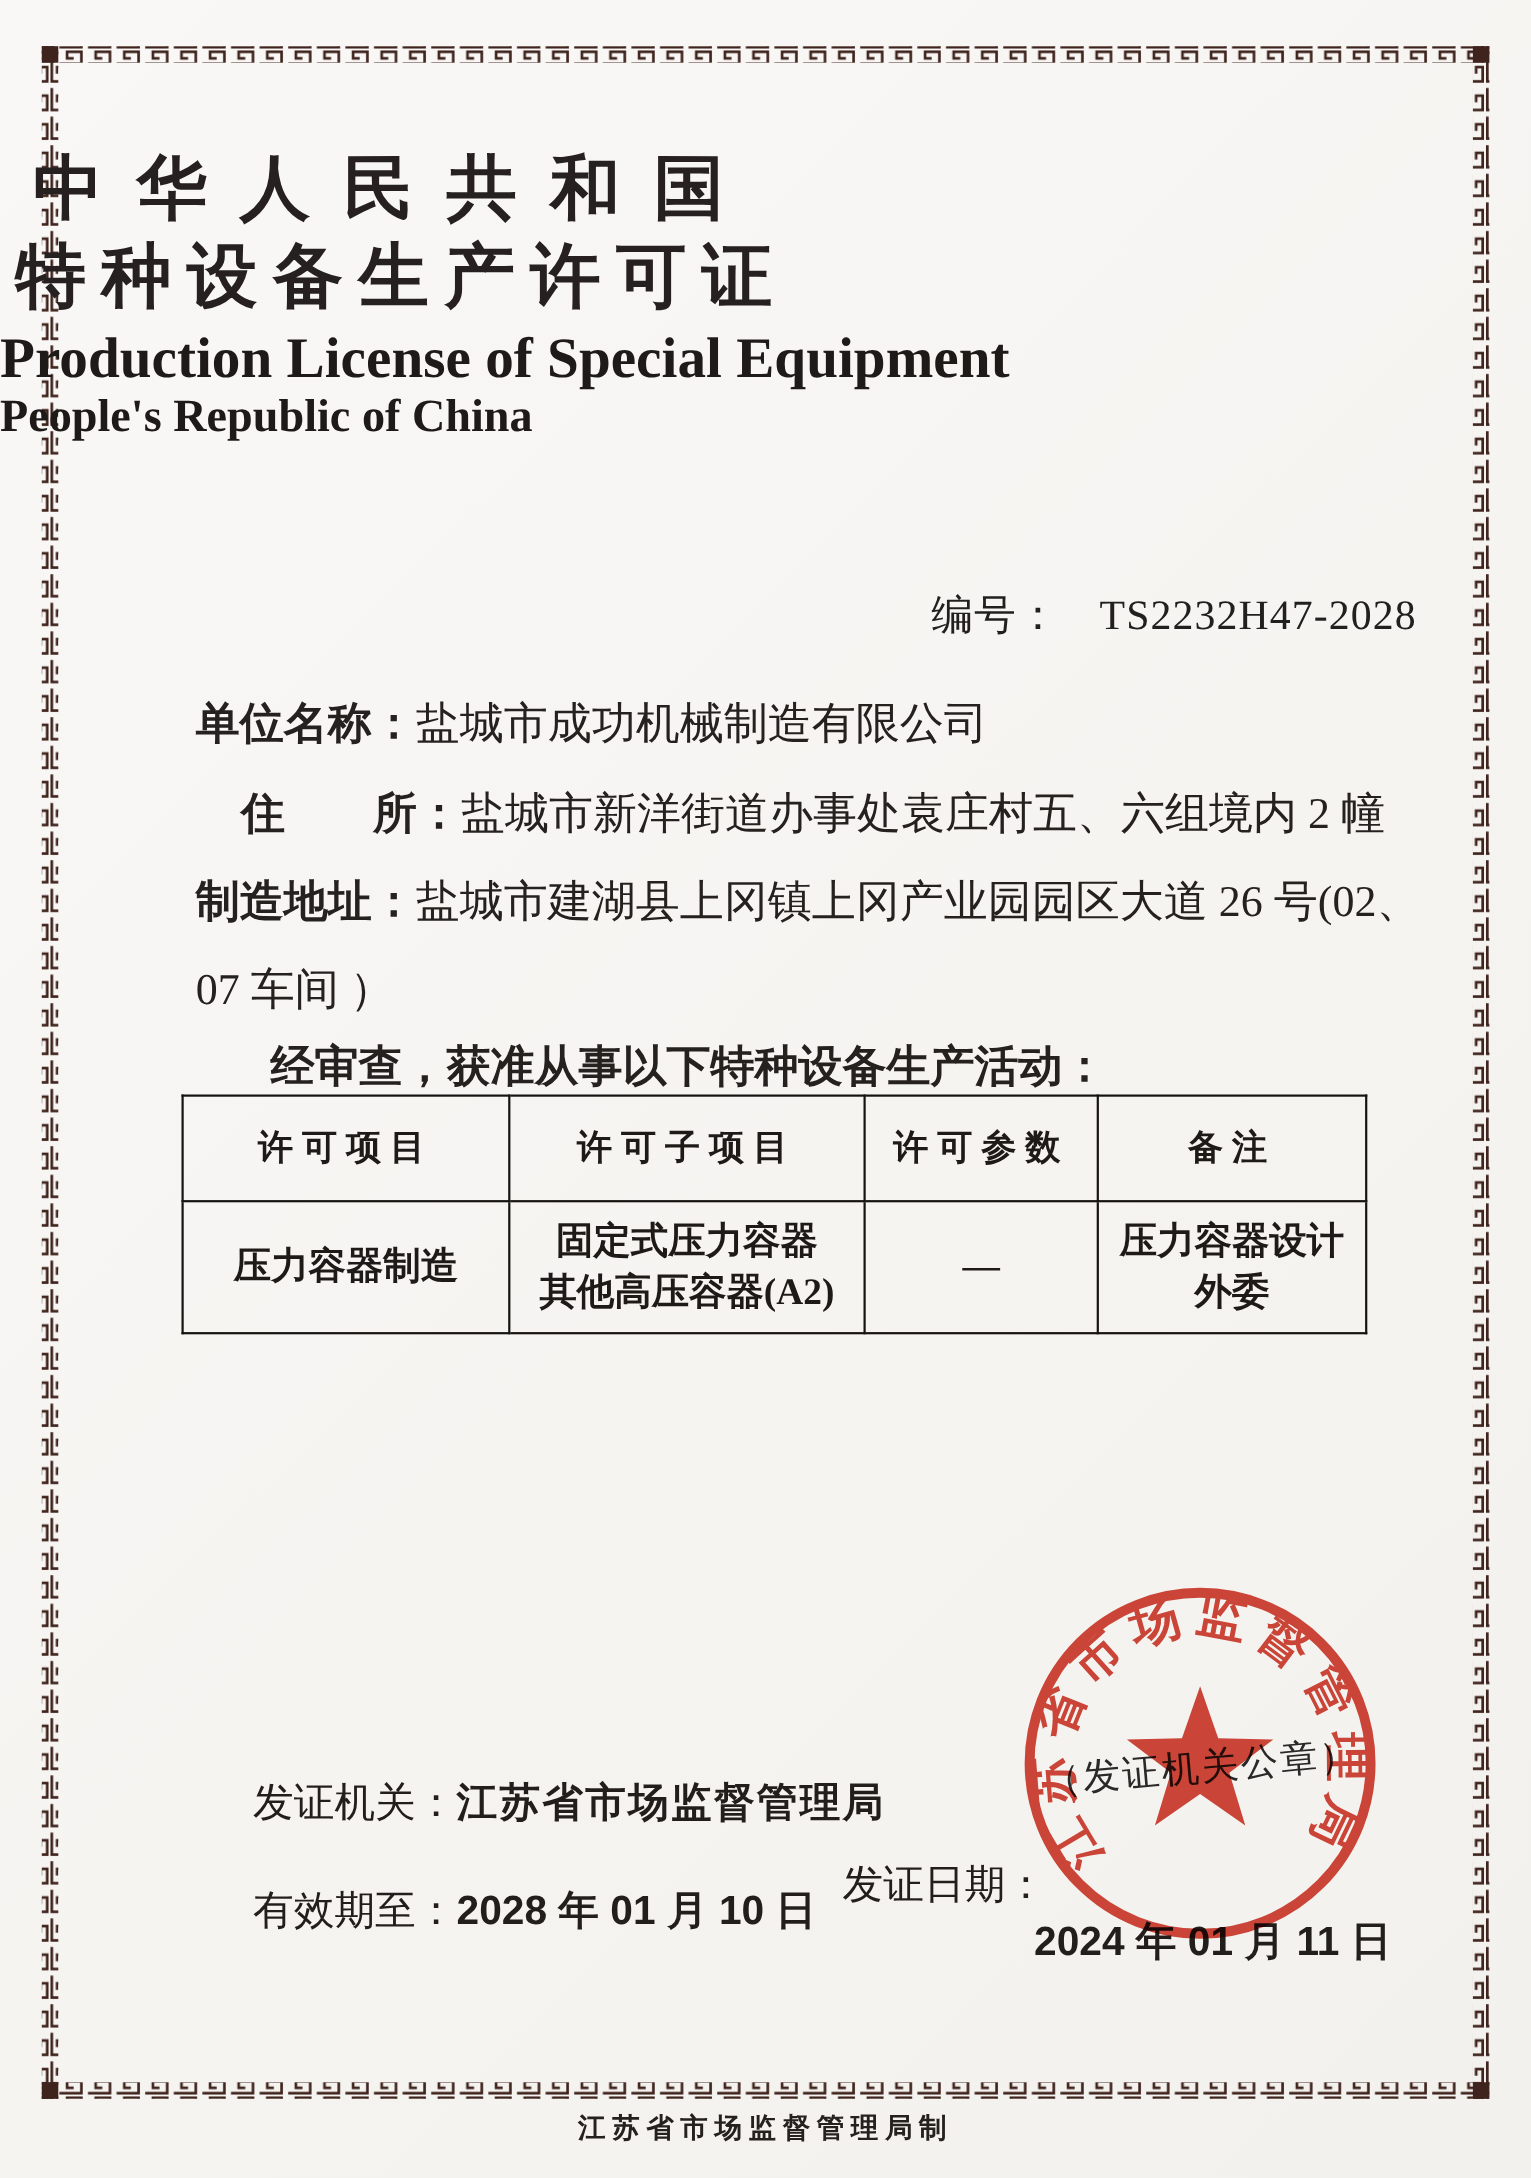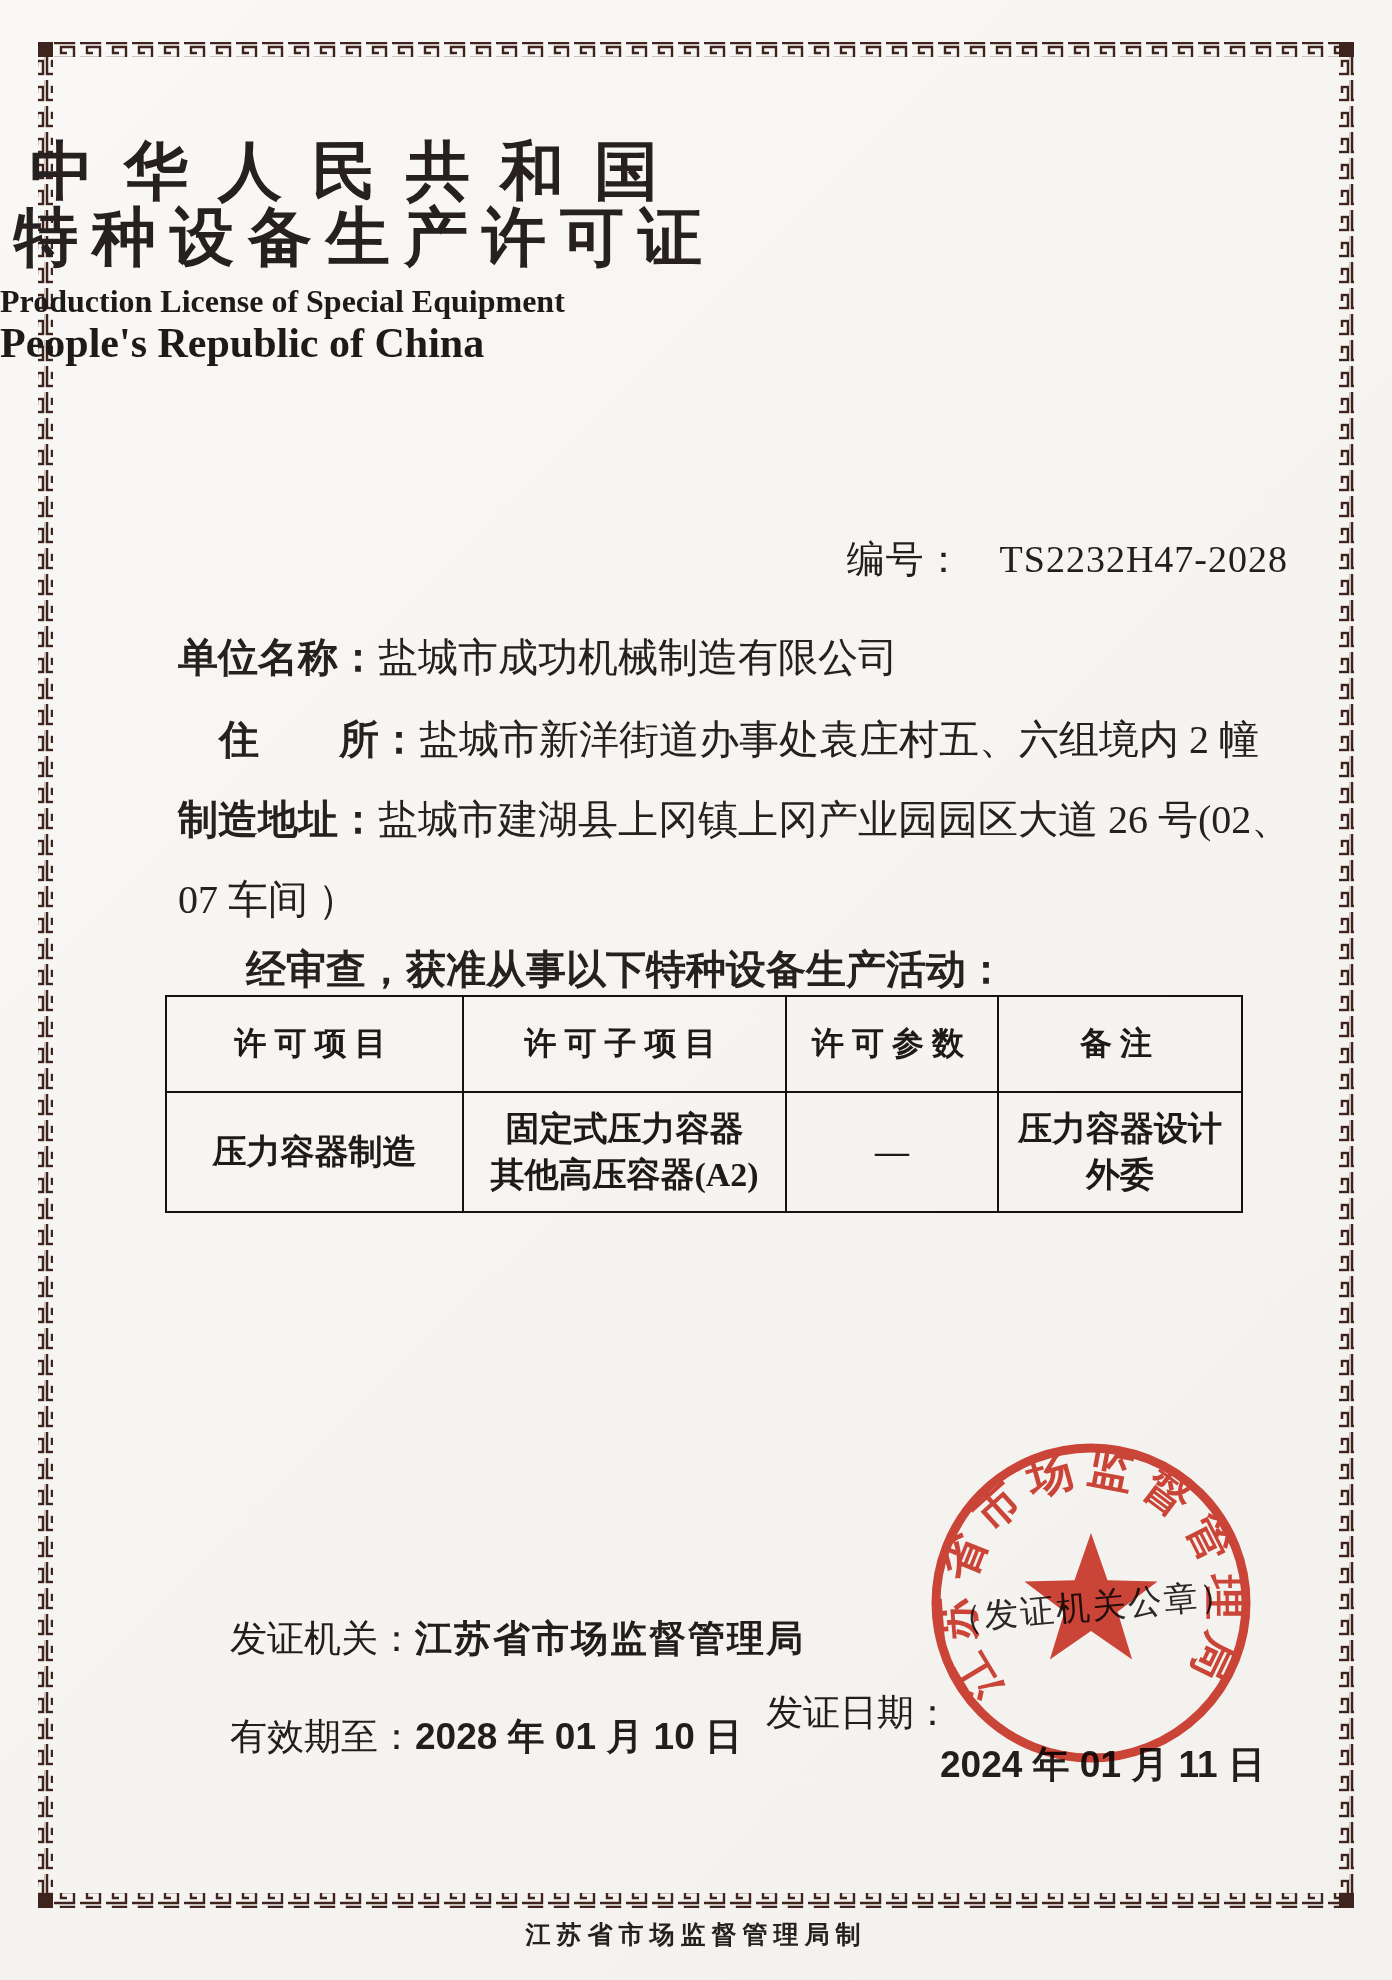--- a/index.html
+++ b/index.html
@@ -15,24 +15,24 @@
   .frame-svg{position:absolute;left:0;top:0;}
 
   
   .title-block{position:absolute;left:0;right:0;top:140px;text-align:left;}
   .title-cn1{
     font-size:64px;font-weight:700;letter-spacing:30px;padding-left:30px;
     line-height:1.0;color:#262120;
   }
   .title-cn2{
     font-size:64px;font-weight:700;letter-spacing:14px;padding-left:14px;
-    line-height:1.0;margin-top:2px;color:#262120;
+    line-height:1.0;margin-top:16px;color:#262120;
   }
   .title-en{
-    font-size:32px;font-weight:700;line-height:1.12;margin-top:14px;color:#1d1a18;
+    font-size:52px;font-weight:700;line-height:1.12;margin-top:14px;color:#1d1a18;
     font-family:"Liberation Serif", serif;
   }
   .title-en2{font-size:42px;font-weight:700;line-height:1.1;color:#1d1a18;}
 
   
   .license-no{
     position:absolute;top:534px;right:104px;
     font-size:38px;letter-spacing:1px;color:#22201e;
   }
   .license-no .num{font-family:Liberation Serif, serif;margin-left:36px;}

